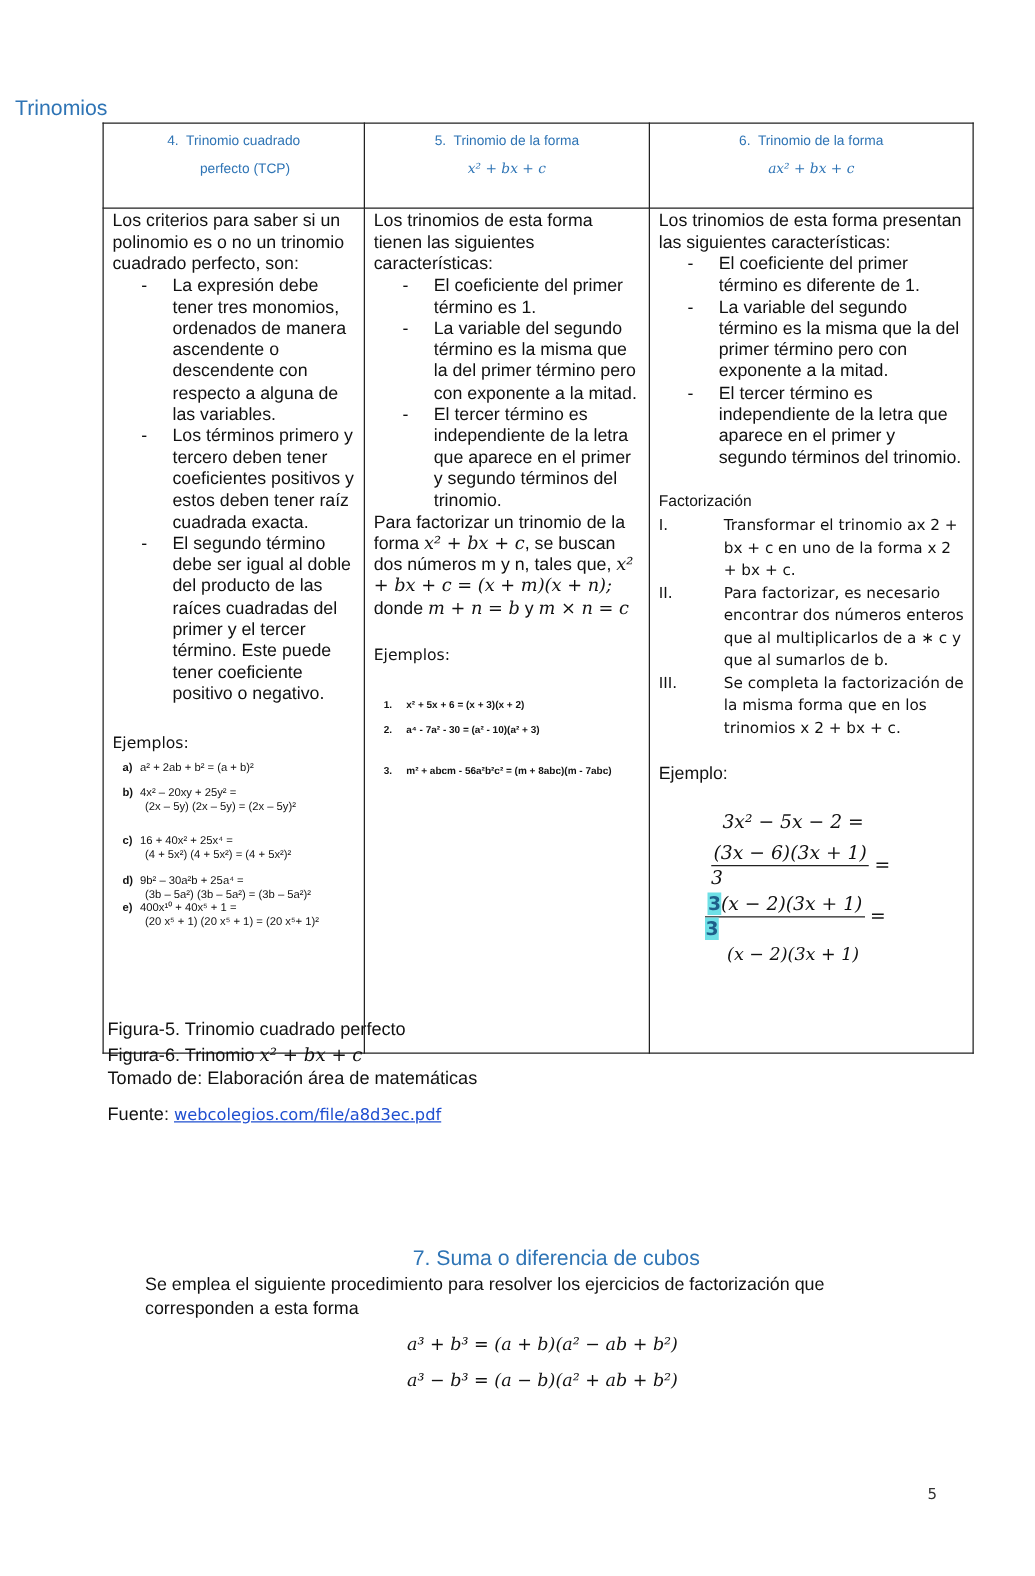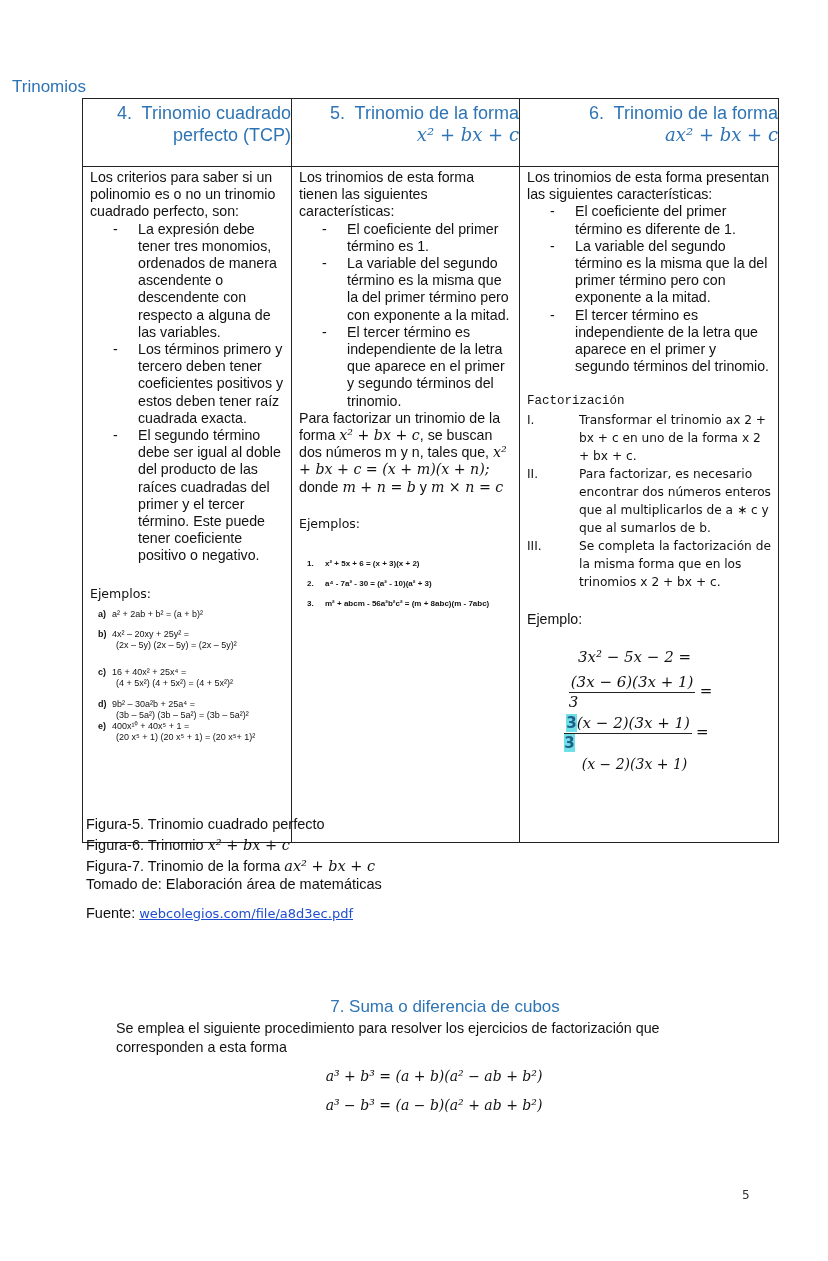--- a/index.html
+++ b/index.html
@@ -6,30 +6,30 @@
   body { width: 828px; height: 1261px; position: relative; overflow: hidden;
          font-family: "Liberation Sans", sans-serif; color: #111; }
   .abs { position: absolute; }
   .blue { color: #2e74b5; }
   .math { font-family: "DejaVu Serif", serif; font-style: italic; }
   .mathn { font-family: "DejaVu Serif", serif; }
   .title { left: 0; width: 828px; top: 77px; text-align: left; font-size: 17px; padding-left: 12px; }
   table.tri { position: absolute; left: 82px; top: 98px; width: 696px; height: 745px;
               border-collapse: collapse; table-layout: fixed; }
   table.tri td, table.tri th { border: 1.3px solid #222; vertical-align: top; padding: 0; }
-  table.tri th { height: 64px; font-weight: normal; text-align: right; font-size: 18px; color: #2e74b5; line-height: 22px; padding-top: 3px; }
+  table.tri th { height: 64px; font-weight: normal; text-align: center; font-size: 11px; color: #2e74b5; line-height: 22px; padding-top: 3px; }
   .cell { font-size: 14.2px; line-height: 17.2px; padding: 2px 6px 0 7px; }
   .dash-list { list-style: none; margin: 0; padding: 0; }
   .dash-list li { position: relative; padding-left: 48px; }
   .dash-list li::before { content: "-"; position: absolute; left: 23px; }
   .ej-h { font-family: "DejaVu Sans", sans-serif; font-size: 12.5px; margin-top: 20px; }
   .ex { font-size: 9px; line-height: 11px; margin-left: 8px; }
   .ex b { display: inline-block; width: 14px; }
   .ex .l2 { padding-left: 18px; }
-  .cal { font-family: Liberation Mono, monospace; font-size: 12.5px; }
+  .cal { font-family: Liberation Sans, sans-serif; font-size: 12.5px; }
   .roman { display: flex; font-family: "DejaVu Sans", sans-serif; font-size: 12.2px; line-height: 18px; }
   .roman .n { width: 52px; flex: none; }
   .frac { display: inline-block; vertical-align: middle; text-align: left; }
   .frac .num { border-bottom: 1.4px solid #222; padding: 0 2px; }
   .hl { background: #6fe0e6; font-style: normal; font-family: "DejaVu Sans", sans-serif; color: #1f5f8a; font-weight: bold; }
   .cap { left: 86px; font-size: 14.5px; line-height: 21px; }
   a.link { color: #1f4fd0; text-decoration: underline; font-family: "DejaVu Sans", sans-serif; font-size: 13px; }
   .sec7 { left: 0; width: 890px; top: 997px; text-align: center; font-size: 17px; }
   .para7 { left: 116px; top: 1019px; width: 600px; font-size: 14.3px; line-height: 19px; }
   .formula { left: 0; width: 868px; text-align: center; font-size: 14px; }
@@ -107,21 +107,21 @@
           <span class="math">x² + bx + c =  (x + m)(x + n);</span>
           <span>donde </span><span class="math">m + n = b</span><span> y </span><span class="math">m × n = c</span>
         </div>
         <div class="ej-h" style="margin-top:19px">Ejemplos:</div>
         <div class="ex" style="margin-top:26px;font-weight:bold;font-size:8px">
           <span style="display:inline-block;width:18px">1.</span><span>x² + 5x + 6 = (x + 3)(x + 2)</span>
         </div>
         <div class="ex" style="margin-top:9px;font-weight:bold;font-size:8px">
           <span style="display:inline-block;width:18px">2.</span><span>a⁴ - 7a² - 30 = (a² - 10)(a² + 3)</span>
         </div>
-        <div class="ex" style="margin-top:9px;font-weight:bold;font-size:8px">
+        <div class="ex" style="margin-top:22px;font-weight:bold;font-size:8px">
           <span style="display:inline-block;width:18px">3.</span><span>m² + abcm - 56a²b²c² = (m + 8abc)(m - 7abc)</span>
         </div>
       </div>
     </td>
 
     <td>
       <div class="cell">
         <div>Los trinomios de esta forma presentan las siguientes características:</div>
         <ul class="dash-list">
           <li>El coeficiente del primer término es diferente de 1.</li>
@@ -162,21 +162,20 @@
         </div>
       </div>
     </td>
   </tr>
 </tbody>
   </table>
 
 <div class="abs cap" style="top:814px">
   <div><span>Figura-5. Trinomio cuadrado perfecto</span></div>
   <div><span>Figura-6. Trinomio </span><span class="math">x² + bx + c</span></div>
-  <div><span>Figura-7. Trinomio de la forma </span><span class="math">ax² + bx + c</span></div>
   <div style="margin-top:-3px"><span>Tomado de: Elaboración área de matemáticas</span></div>
   <div style="margin-top:8px">
     <span>Fuente: </span><a class="link" href="#">webcolegios.com/file/a8d3ec.pdf</a>
   </div>
 </div>
 
 <div class="abs sec7 blue">7.  Suma o diferencia de cubos</div>
 <div class="abs para7">Se emplea el siguiente procedimiento para resolver los ejercicios de factorización que corresponden a esta forma</div>
 <div class="abs formula math" style="top:1068px">a³ + b³ = (a + b)(a² − ab + b²)</div>
 <div class="abs formula math" style="top:1097px">a³ − b³ = (a −  b)(a² + ab + b²)</div>

